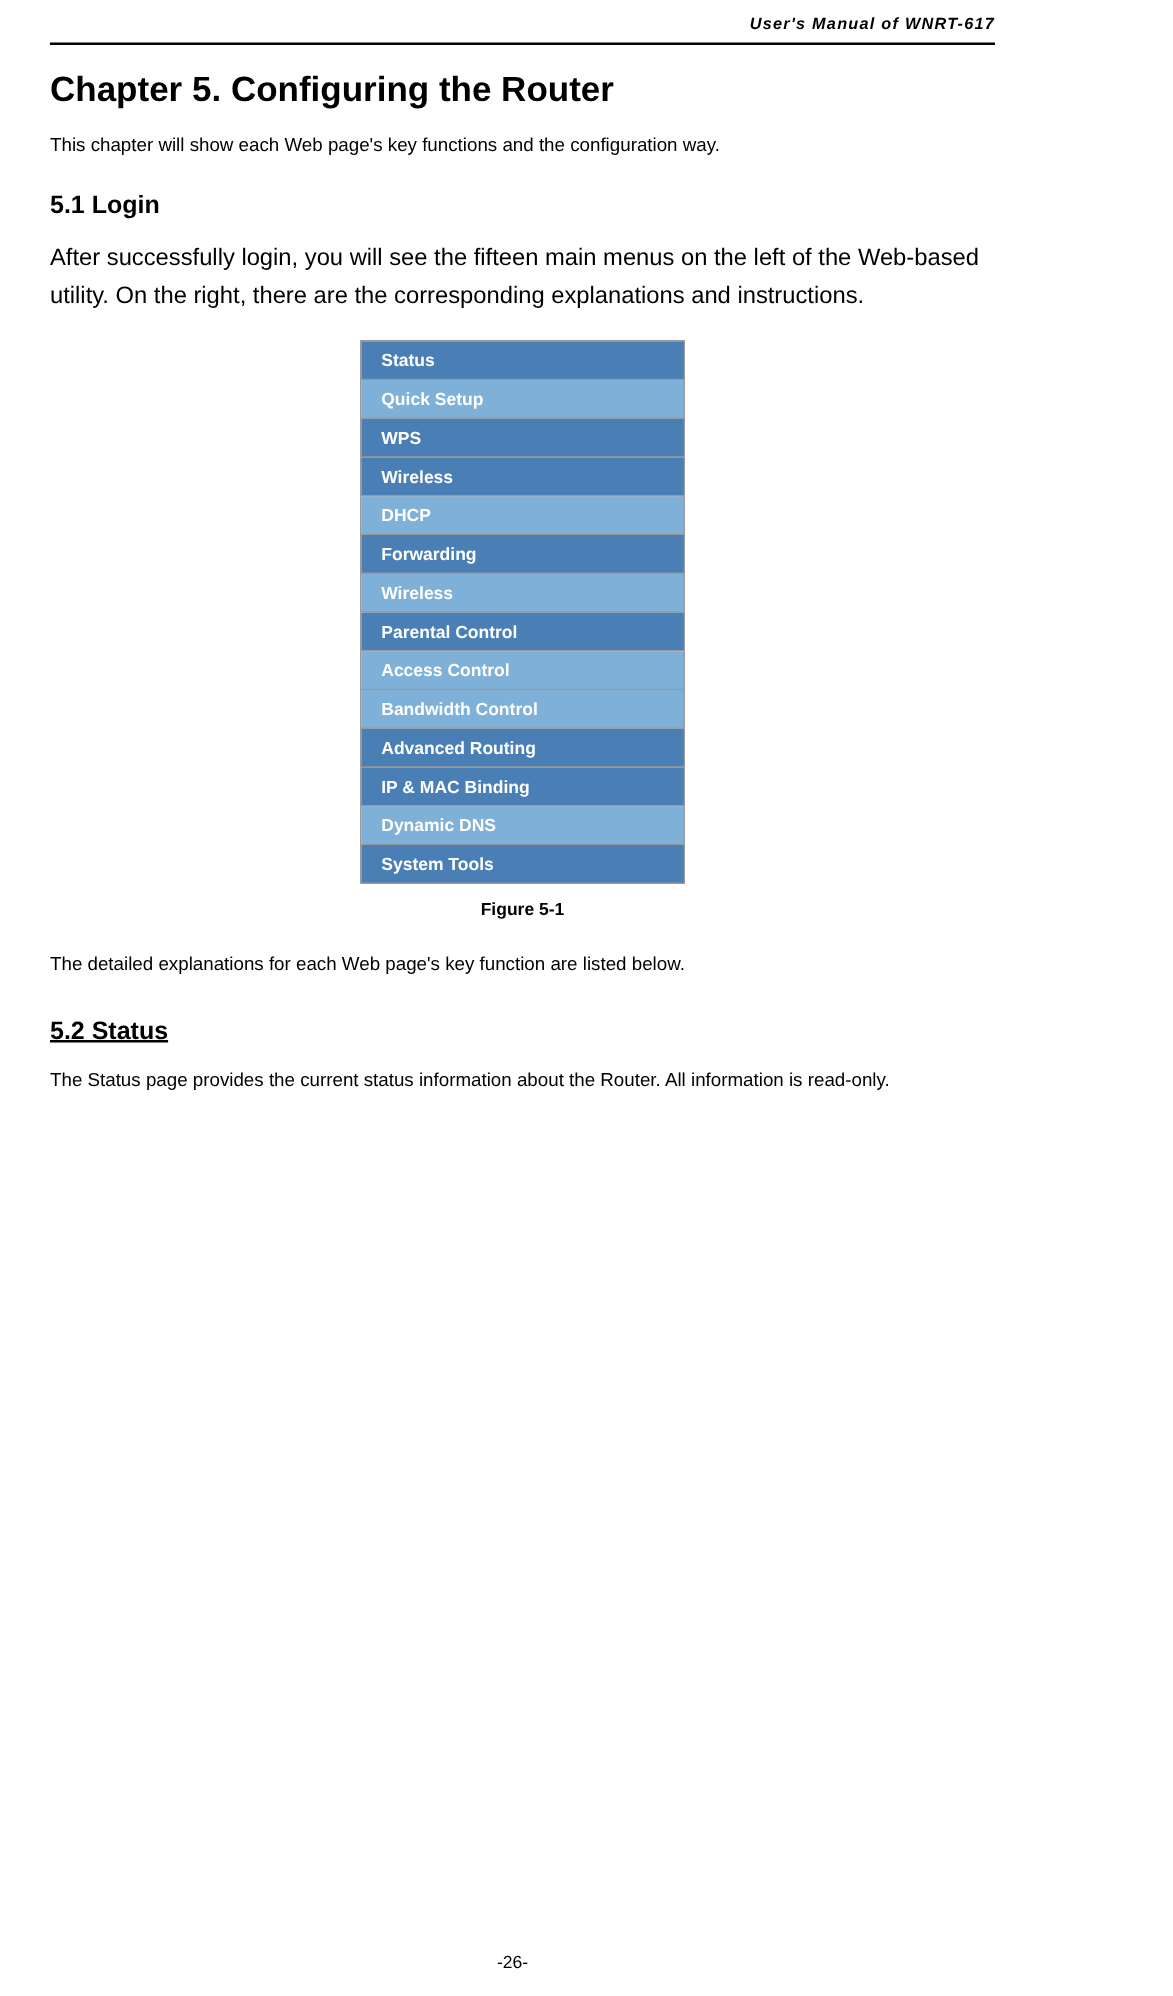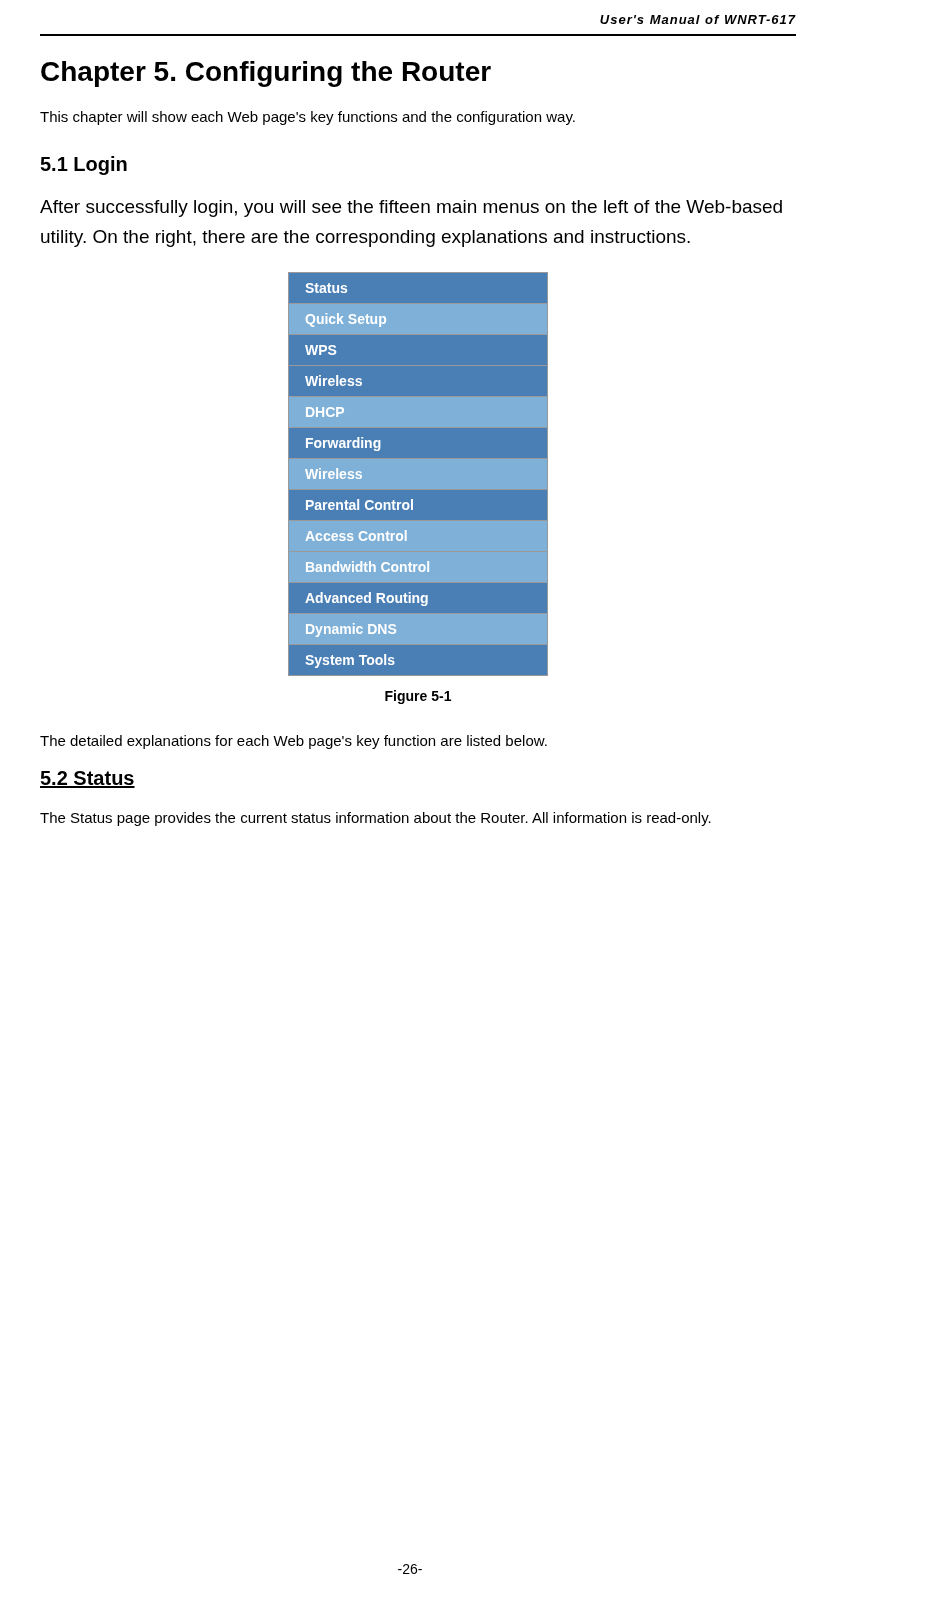--- a/index.html
+++ b/index.html
@@ -78,21 +78,21 @@
     }
     .figure-caption {
       font-size: 14px;
       font-weight: bold;
       margin-top: 12px;
       margin-bottom: 16px;
       text-align: center;
     }
     .after-figure-text {
       font-size: 15px;
-      margin-bottom: 14px;
+      margin-bottom: 30px;
       line-height: 1.5;
     }
     .section2-title {
       font-size: 20px;
       font-weight: bold;
       margin-bottom: 16px;
       text-decoration: underline;
     }
     .section2-text {
       font-size: 15px;
@@ -154,20 +154,23 @@
           <tr>
             <td class="menu-item-light">Access Control</td>
           </tr>
           <tr>
             <td class="menu-item-light">Bandwidth Control</td>
           </tr>
           <tr>
             <td class="menu-item-dark">Advanced Routing</td>
           </tr>
           <tr>
+            <td class="menu-item-dark">IP &amp; MAC Binding</td>
+          </tr>
+          <tr>
             <td class="menu-item-light">Dynamic DNS</td>
           </tr>
           <tr>
             <td class="menu-item-dark">System Tools</td>
           </tr>
         </tbody>
     </table>
     <div class="figure-caption">Figure 5-1</div>
   </div>
 

